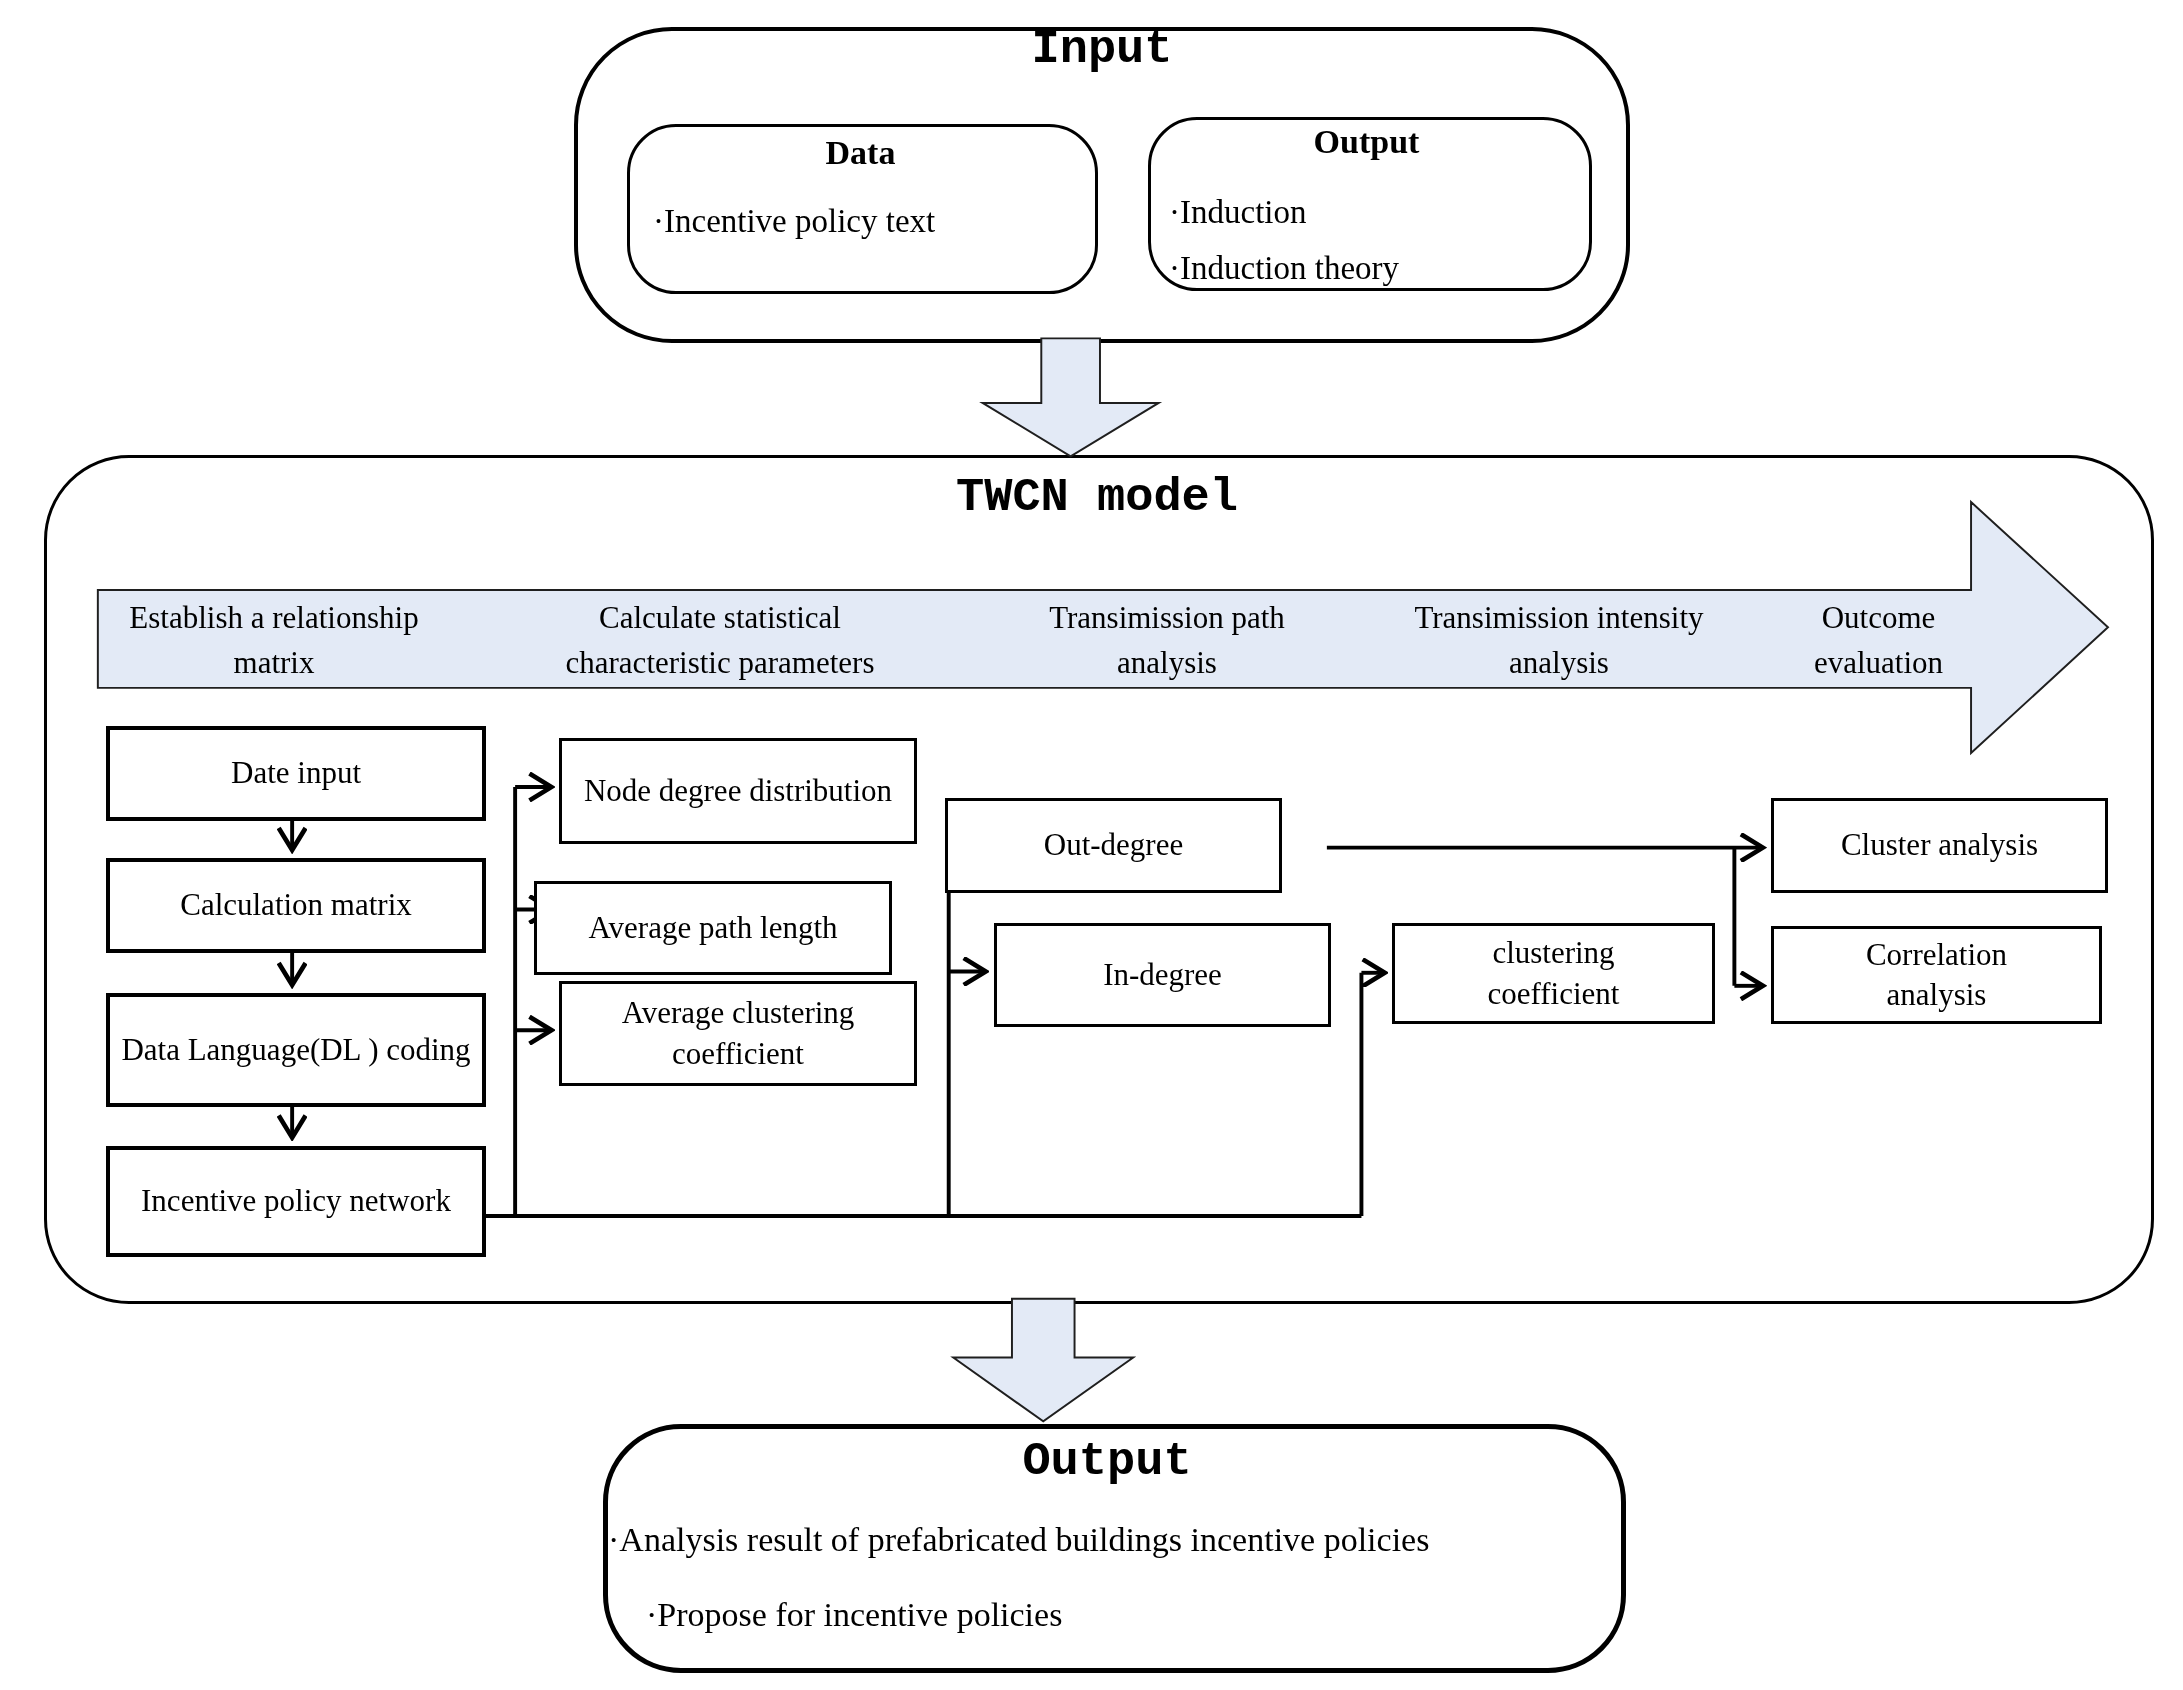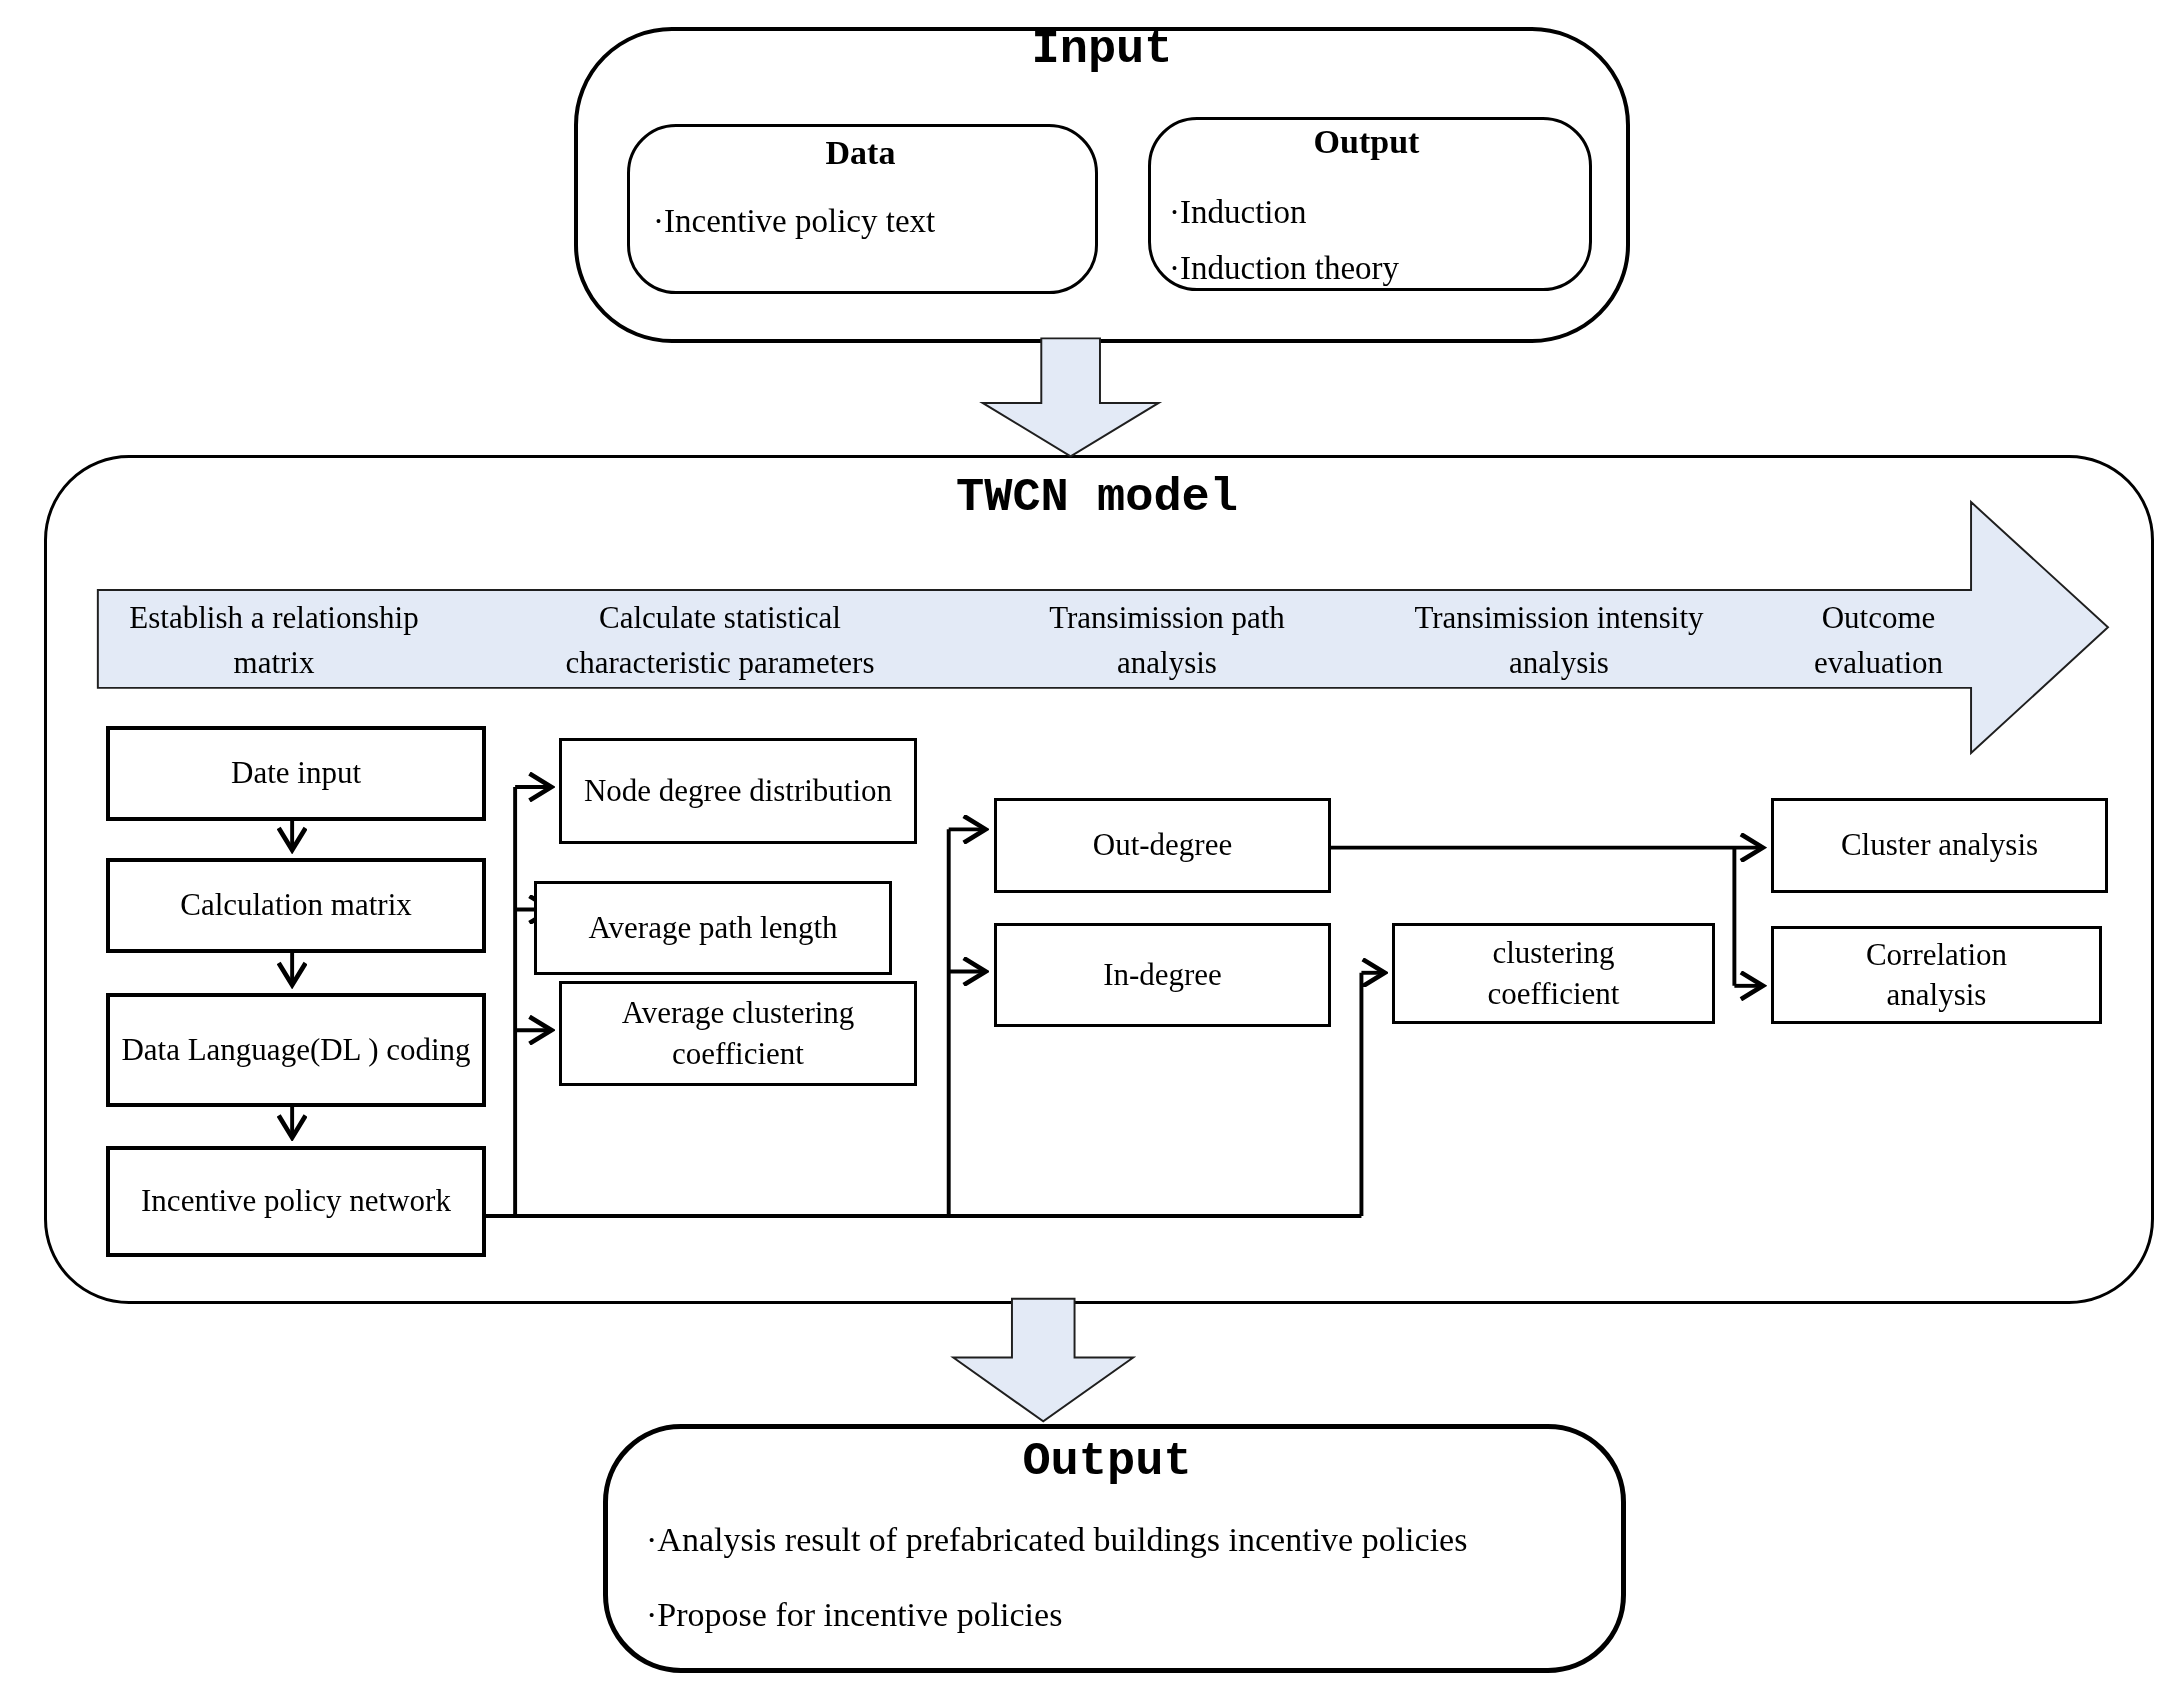--- a/index.html
+++ b/index.html
@@ -97,27 +97,27 @@
 
   <div class="box thick" style="left:106px;top:726px;width:372px;height:87px;">Date input</div>
   <div class="box thick" style="left:106px;top:858px;width:372px;height:87px;">Calculation matrix</div>
   <div class="box thick" style="left:106px;top:993px;width:372px;height:106px;">Data Language(DL ) coding</div>
   <div class="box thick" style="left:106px;top:1146px;width:372px;height:103px;">Incentive policy network</div>
 
   <div class="box" style="left:559px;top:738px;width:352px;height:100px;">Node degree distribution</div>
   <div class="box" style="left:534px;top:865px;width:352px;height:88px;margin-top:16px;">Average path length</div>
   <div class="box" style="left:559px;top:981px;width:352px;height:99px;">Average clustering coefficient</div>
 
-  <div class="box" style="left:994px;top:798px;width:331px;height:89px;">Out-degree</div>
+  <div class="box" style="left:945px;top:798px;width:331px;height:89px;">Out-degree</div>
   <div class="box" style="left:994px;top:923px;width:331px;height:98px;">In-degree</div>
 
   <div class="box" style="left:1392px;top:923px;width:323px;height:101px;padding:0 62px;box-sizing:border-box;">clustering coefficient</div>
 
   <div class="box" style="left:1771px;top:798px;width:331px;height:89px;">Cluster analysis</div>
   <div class="box" style="left:1771px;top:926px;width:331px;height:98px;padding:0 52px;box-sizing:border-box;">Correlation analysis</div>
 
   <div class="container-round" style="left:603px;top:1424px;width:1013px;height:239px;border-radius:78px;border-width:5.9px;"></div>
   <div class="abs section-title" style="left:1107px;top:1435px;">Output</div>
-  <div class="abs bullet-line" style="left:646px;top:1514px;font-size:34px;">·Analysis result of prefabricated buildings incentive policies</div>
+  <div class="abs bullet-line" style="left:608px;top:1514px;font-size:34px;">·Analysis result of prefabricated buildings incentive policies</div>
   <div class="abs bullet-line" style="left:646px;top:1577px;font-size:34px;margin-top:12px;">·Propose for incentive policies</div>
 
 </div>
 
 
 </body></html>

